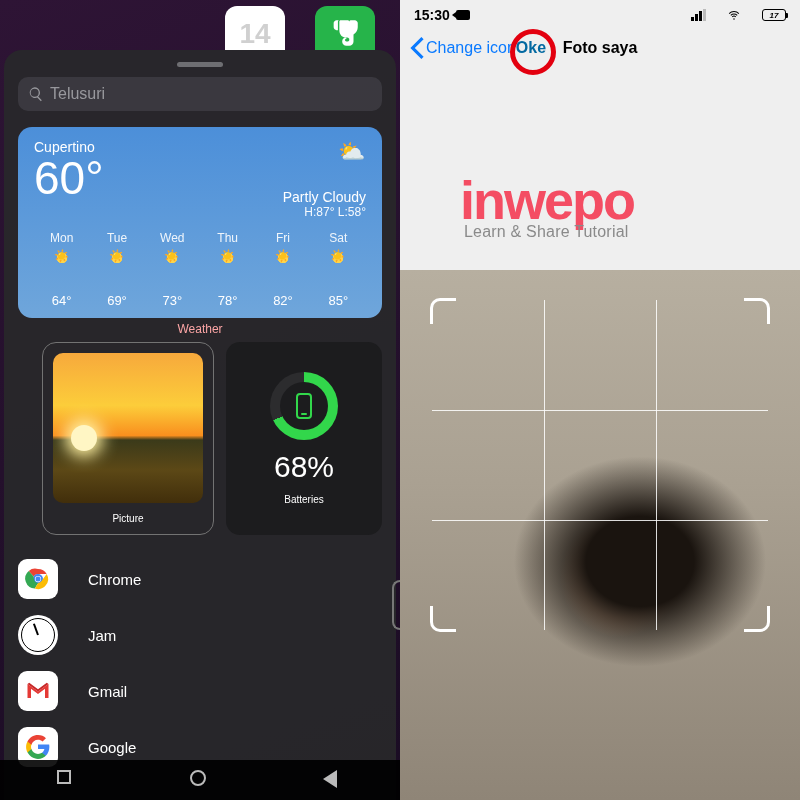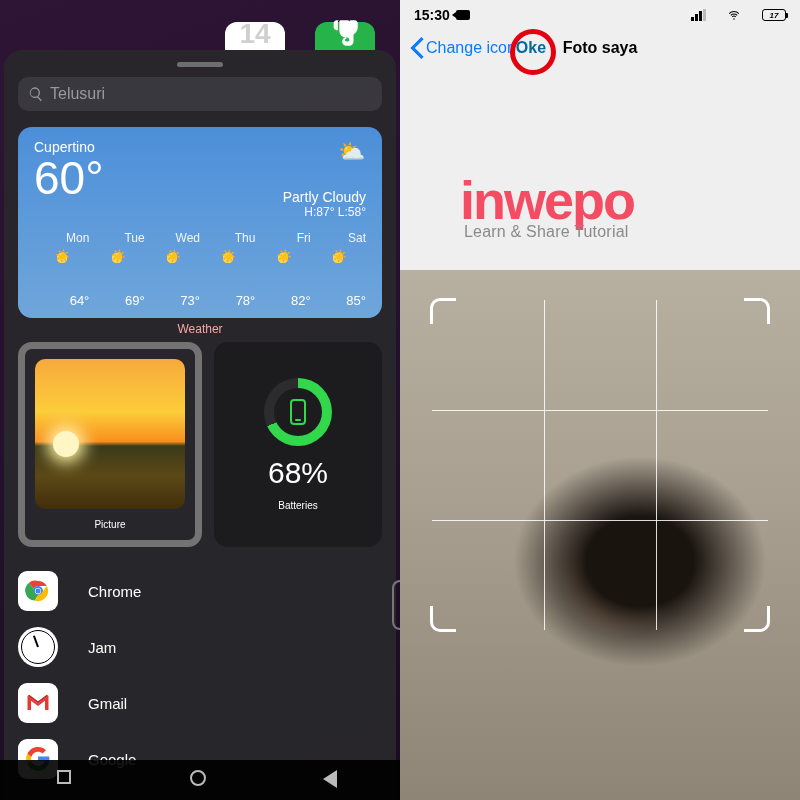--- a/index.html
+++ b/index.html
@@ -3,50 +3,50 @@
 <meta charset="utf-8">
 <style>
   * { box-sizing: border-box; margin: 0; padding: 0; }
   html, body { width: 800px; height: 800px; overflow: hidden; font-family: -apple-system, Helvetica, Arial, sans-serif; }
   .wrap { display: flex; width: 800px; height: 800px; }
   .pane { width: 400px; height: 800px; position: relative; }
 
   
   .left-bg { background: linear-gradient(160deg,#2e1435 0%,#1a0c23 100%); }
   .homeapps { position:absolute; top:0; left:0; right:0; height:50px; display:flex; gap:30px; justify-content:flex-end; padding:0 25px; align-items:flex-end;}
-  .happ { width:60px; height:28px; border-radius:12px 12px 0 0; border-bottom:none; display:flex; align-items:flex-end; justify-content:center; font-size:28px; font-weight:600;}
+  .happ { width:60px; height:44px; border-radius:12px 12px 0 0; border-bottom:none; display:flex; align-items:flex-end; justify-content:center; font-size:28px; font-weight:600;}
   .happ.cal { background:#fff; color:#d0d0d0;}
   .happ.ev  { background:#26b44a; color:#fff;}
   .happ.ev svg{width:34px;height:34px;}
 
   .sheet { position:absolute; top:50px; left:4px; right:4px; bottom:0; background:rgba(40,40,42,0.92); border-radius:18px 18px 0 0; padding:12px 14px 0; color:#fff; }
   .grabber{ width:46px; height:5px; background:#6e6e72; border-radius:3px; margin:0 auto 10px;}
   .search { background:rgba(118,118,128,0.24); border-radius:10px; height:34px; display:flex; align-items:center; padding:0 10px; color:#98989d; margin-bottom:16px;}
   .search svg{width:16px;height:16px;fill:#98989d;margin-right:6px;}
   .search span{font-size:16px;}
 
   .weather { background:linear-gradient(180deg,#4c8fd9,#6fa6db); border-radius:14px; padding:12px 16px 10px; color:#fff;}
   .wtop{display:flex;justify-content:space-between;align-items:flex-start;}
   .wloc{font-size:14px;}
   .wtemp{font-size:46px;font-weight:300;line-height:1;}
   .wright{text-align:right;font-size:12px;}
   .wcond{font-size:14px;margin-top:24px;}
   .whl{font-size:12px;opacity:.95;}
   .wdays{display:flex;justify-content:space-between;margin-top:12px;}
-  .wday{flex:1;text-align:right;font-size:12px;}
+  .wday{flex:1;text-align:center;font-size:12px;}
   .wday .dlabel{opacity:.9;}
   .wday .dtemp{margin-top:26px;font-size:13px;}
   .wicon{width:18px;height:18px;margin:4px auto 0;}
   .sun{background:radial-gradient(circle,#ffd54a 40%,transparent 42%);border-radius:50%;box-shadow:0 0 0 2px transparent;}
 
   .wlabel{ text-align:center; font-size:12px; color:#fca5a5; margin-top:4px; position:relative; display:block;}
 
   .row2{ display:flex; gap:12px; margin-top:6px;}
   .widget{ flex:1; border-radius:14px; display:flex; flex-direction:column; align-items:center; padding:10px;}
-  .picw{ border:7px solid #737373; }
+  .picw{ border:1px solid #737373;margin-left:24px; }
   .picimg{ width:150px; height:150px; border-radius:10px; background:linear-gradient(180deg,#f7a93c 0%,#fccd3a 35%,#f98f1e 55%,#3b3a1a 58%,#5c4816 78%,#412e0b 100%); position:relative; overflow:hidden;}
   .sunc{position:absolute;width:26px;height:26px;background:#fff6c4;border-radius:50%;left:18px;top:72px;box-shadow:0 0 16px 6px #fff0a0;}
   .widlabel{color:#fff;font-size:10px;margin-top:10px;}
   .batw{ background:#1c1c1e; justify-content:center; }
   .ring{width:68px;height:68px;border-radius:50%;background:conic-gradient(#32d74b 0 68%, #2c2c2e 68% 100%);display:flex;align-items:center;justify-content:center;}
   .ring-in{width:48px;height:48px;border-radius:50%;background:#1c1c1e;display:flex;align-items:center;justify-content:center;}
   .phoneicon{width:16px;height:26px;border:2px solid #32d74b;border-radius:4px;position:relative;}
   .phoneicon::after{content:"";position:absolute;bottom:2px;left:50%;transform:translateX(-50%);width:6px;height:2px;background:#32d74b;border-radius:1px;}
   .batpct{color:#fff;font-size:30px;font-weight:400;margin-top:10px;}
 

